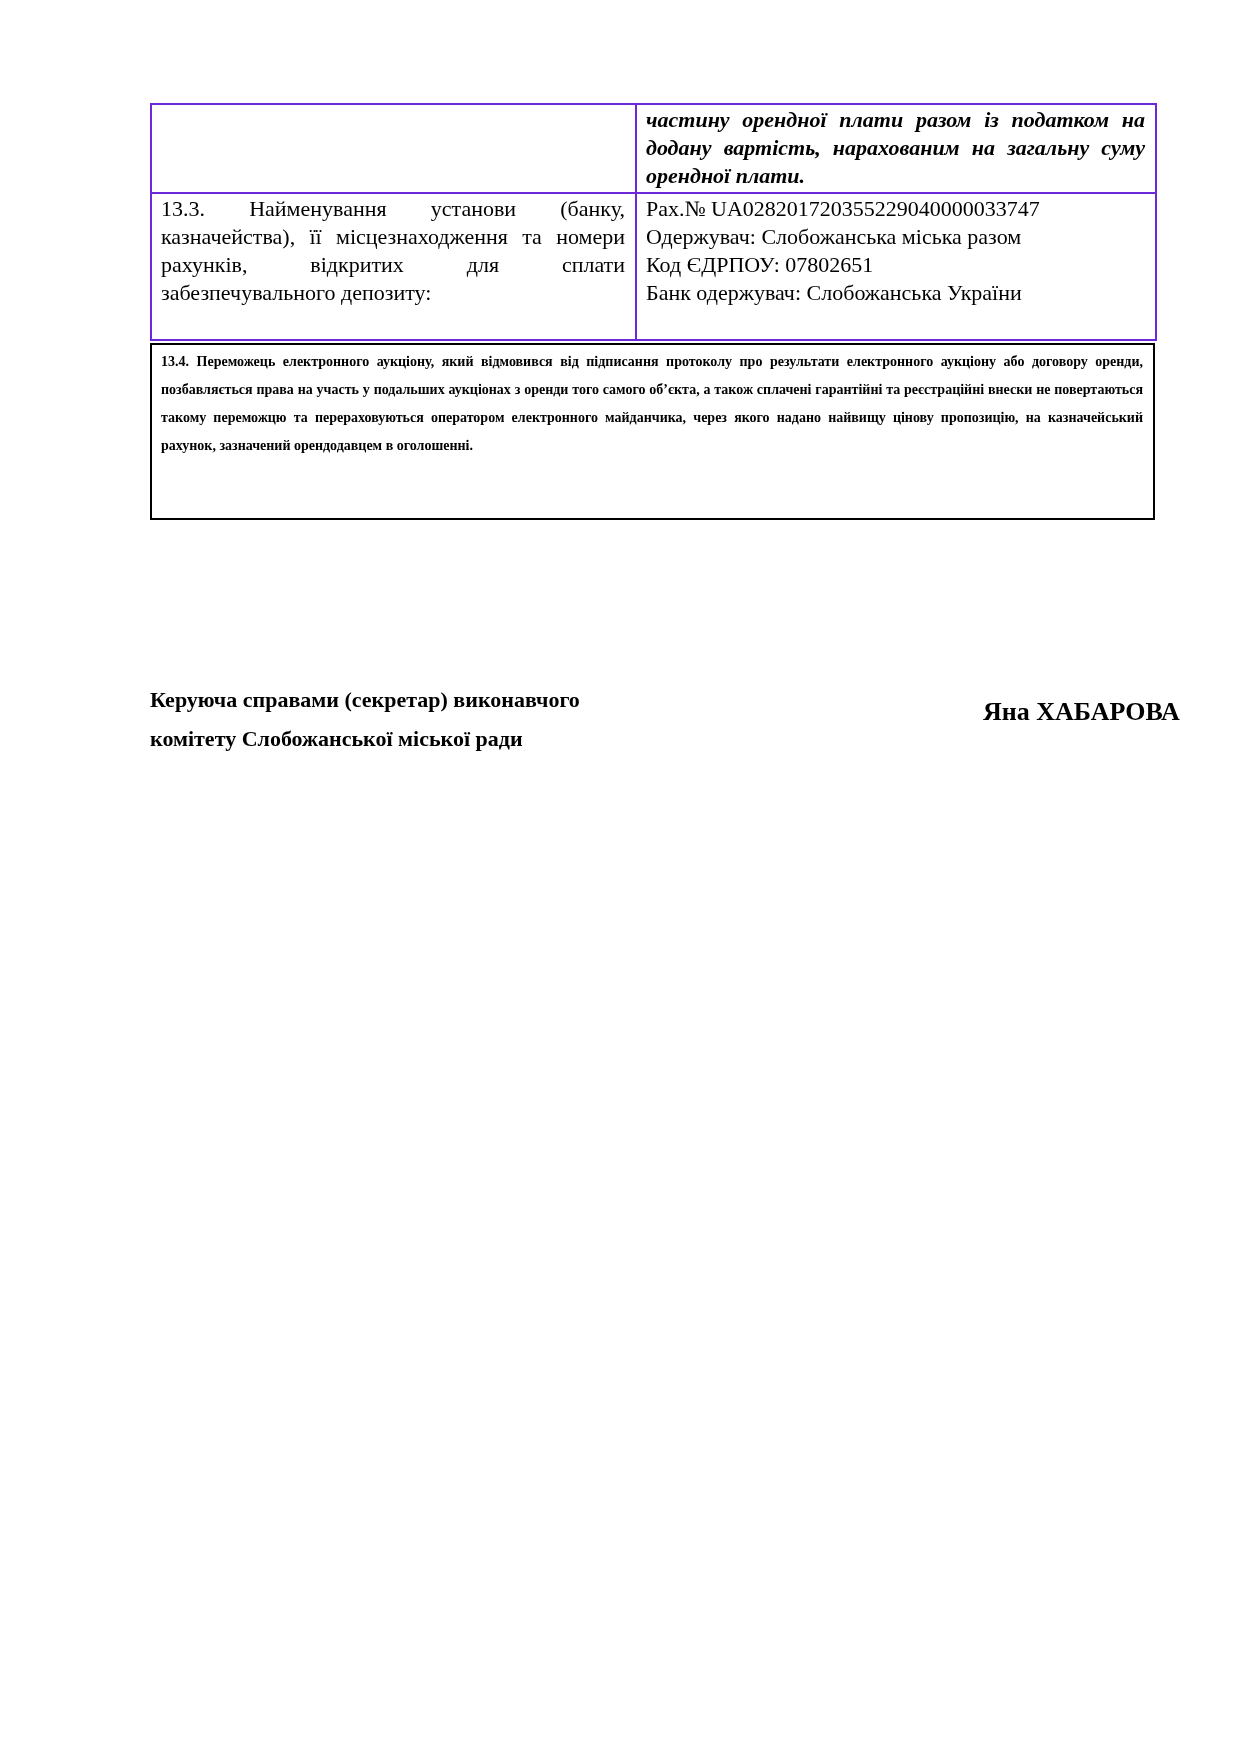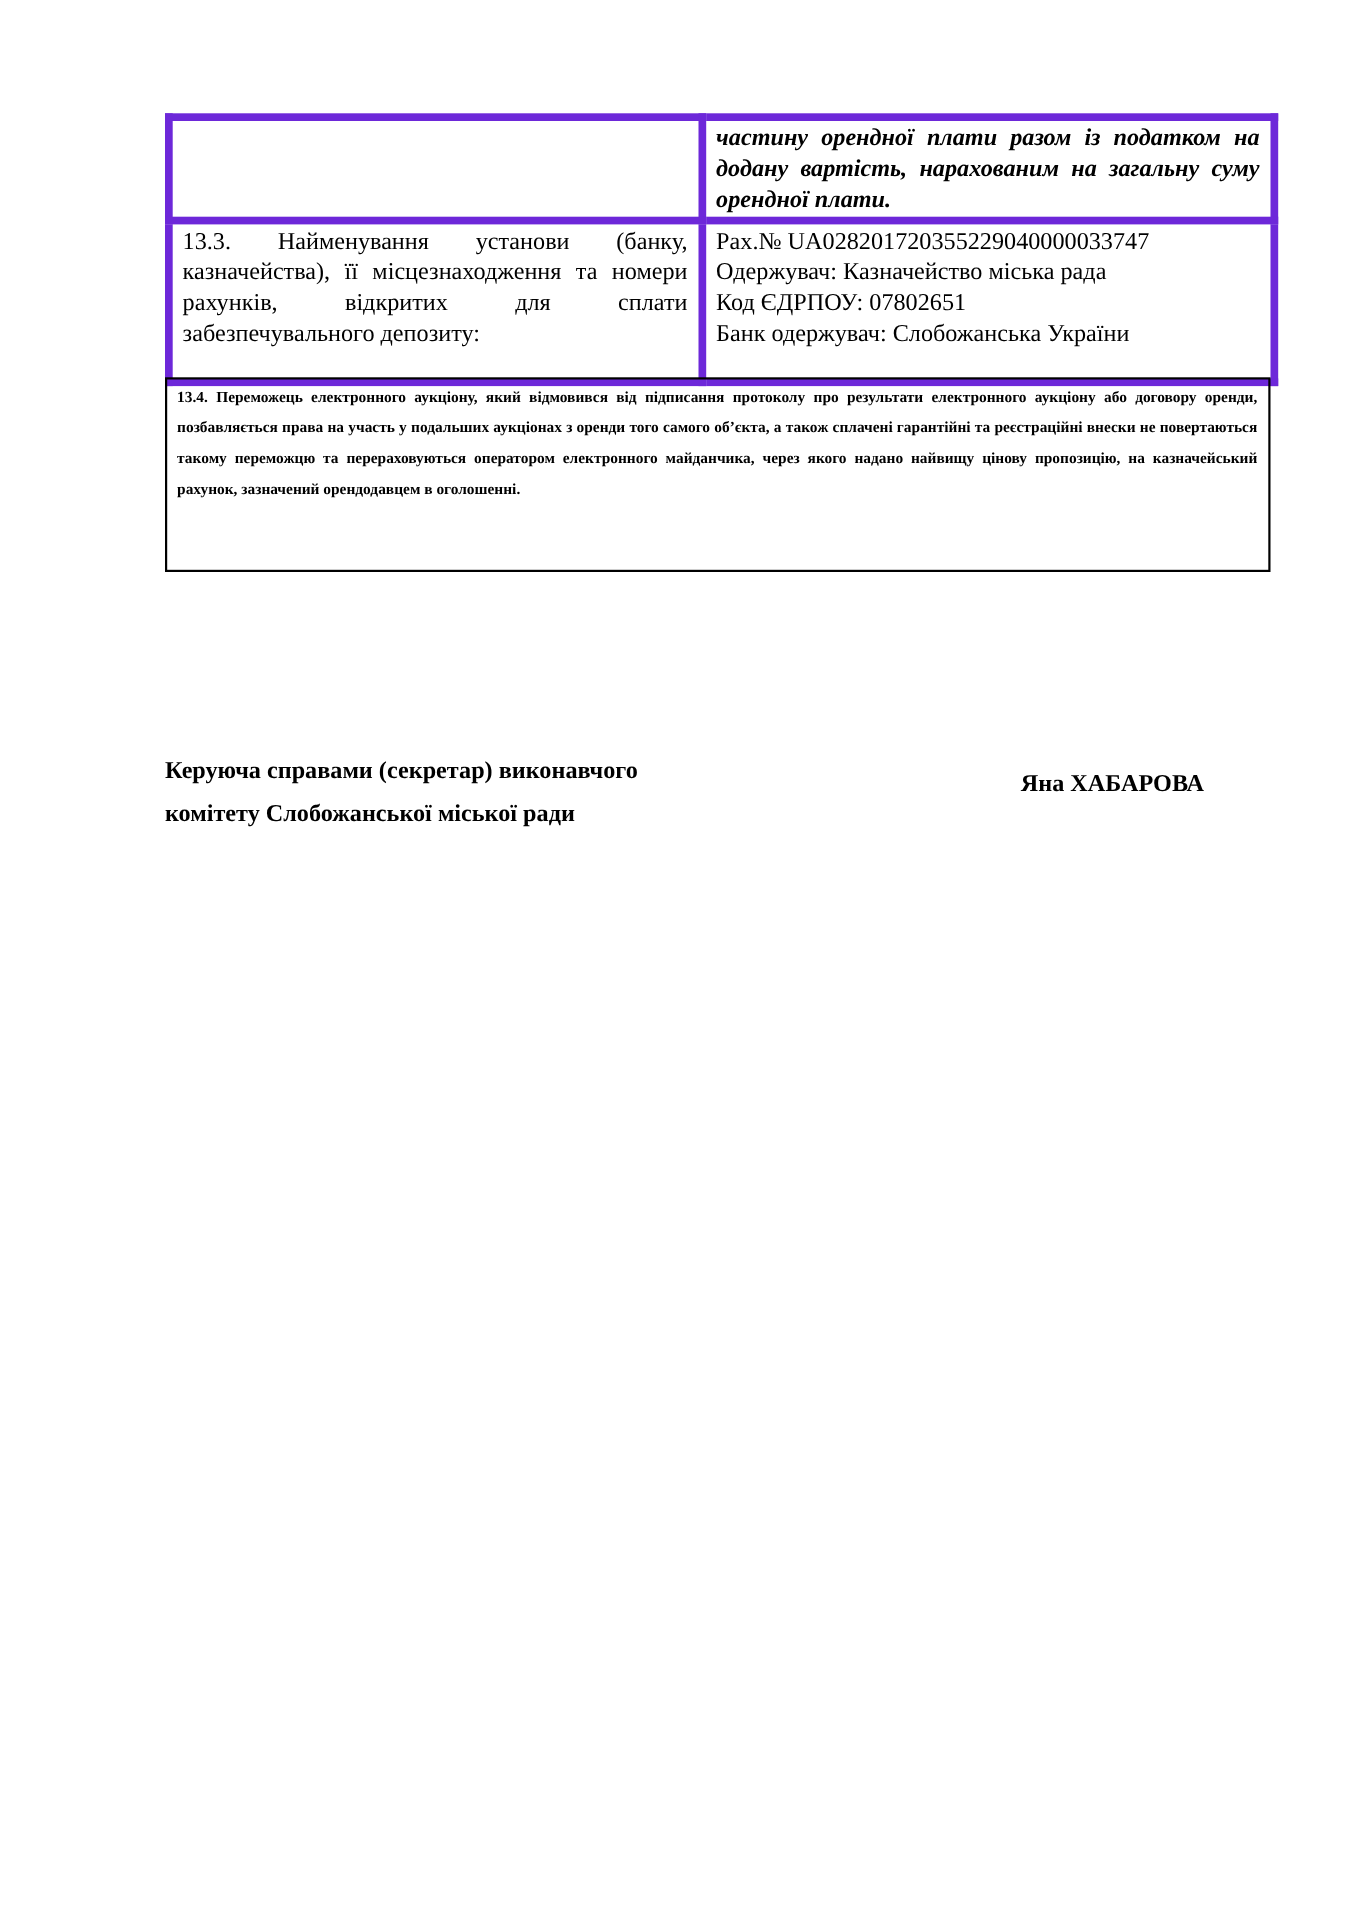--- a/index.html
+++ b/index.html
@@ -15,21 +15,21 @@
   }
   .doc-table {
     position: absolute;
     left: 150px;
     top: 103px;
     width: 1005px;
     border-collapse: collapse;
     table-layout: fixed;
   }
   .doc-table td {
-    border: 7px solid #6d28d9;
+    border: 2px solid #6d28d9;
     vertical-align: top;
     padding: 1px 10px 2px 9px;
     font-size: 22px;
     line-height: 28px;
   }
   .col-left  { width: 485px; }
   .col-right { width: 520px; }
   .cell-row1-right {
     font-style: italic;
     font-weight: bold;
@@ -58,44 +58,44 @@
     position: absolute;
     left: 150px;
     top: 680px;
     width: 435px;
     font-size: 22px;
     line-height: 39px;
     font-weight: bold;
   }
   .signature-name {
     position: absolute;
-    left: 928px;
+    left: 983px;
     top: 698px;
-    font-size: 22px;
+    font-size: 26px;
     line-height: 28px;
     font-weight: bold;
     white-space: nowrap;
   }
 </style>
 </head>
 <body>
 
 <div class="page">
 
   <table class="doc-table">
     <tbody>
       <tr>
         <td class="col-left"></td>
         <td class="col-right cell-row1-right">частину орендної плати разом із податком на додану вартість, нарахованим на загальну суму орендної плати.</td>
       </tr>
       <tr>
         <td class="col-left cell-row2-left">13.3. Найменування установи (банку, казначейства), її місцезнаходження та номери рахунків, відкритих для сплати забезпечувального депозиту:</td>
         <td class="col-right cell-row2-right">
           <div class="acct-line">Рах.№ UA028201720355229040000033747</div>
-          <div>Одержувач: Казначейство міська рада</div>
+          <div>Одержувач: Слобожанська міська разом</div>
           <div>Код ЄДРПОУ: 07802651</div>
           <div>Банк одержувач: Слобожанська України</div>
         </td>
       </tr>
     </tbody>
   </table>
 
   <div class="box-134">13.4. Переможець електронного аукціону, який відмовився від підписання протоколу про результати електронного аукціону або договору оренди, позбавляється права на участь у подальших аукціонах з оренди того самого об’єкта, а також сплачені гарантійні та реєстраційні внески не повертаються такому переможцю та перераховуються оператором електронного майданчика, через якого надано найвищу цінову пропозицію, на казначейський рахунок, зазначений орендодавцем в оголошенні.</div>
 
   <div class="signature-role">Керуюча справами (секретар) виконавчого комітету Слобожанської міської ради</div>

